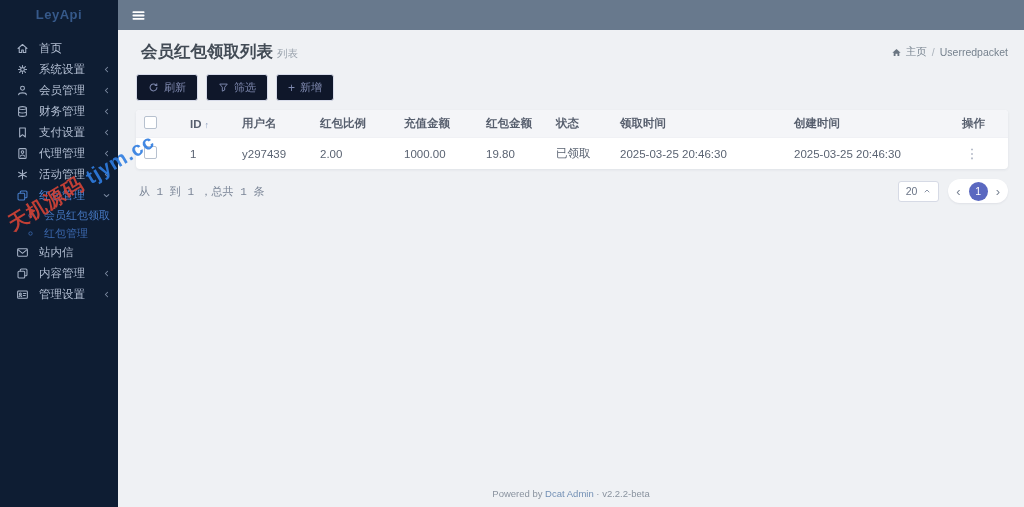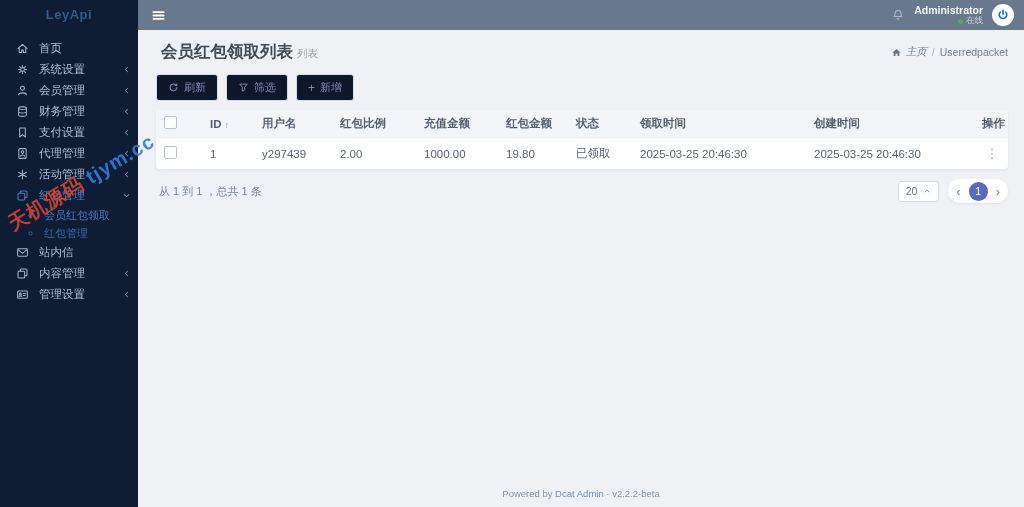--- a/index.html
+++ b/index.html
@@ -1,20 +1,20 @@
 <!DOCTYPE html>
 <html><head>
 <meta charset="utf-8">
 <style>
   * { margin:0; padding:0; box-sizing:border-box; }
   html,body { width:1024px; height:507px; font-family:"Liberation Sans", sans-serif; }
   .app { display:flex; width:1024px; height:507px; overflow:hidden; background:#eff1f4; }
 
   
-  .sidebar { width:138px; flex-shrink:0; background:#0e1d33; position:relative; overflow:visible; z-index:3; }
+  .sidebar { width:118px; flex-shrink:0; background:#0e1d33; position:relative; overflow:visible; z-index:3; }
   .brand { height:30px; line-height:30px; text-align:center; color:#36598a; font-size:13px; font-weight:bold; letter-spacing:.5px; }
   .menu { list-style:none; padding:8px 0; }
   .menu li { display:flex; align-items:center; height:21px; padding:0 7px 0 15px; color:#b2bed2; font-size:11.5px; cursor:pointer; }
   .menu li .mi-icon { width:15px; margin-right:9px; display:flex; justify-content:center; align-items:center; opacity:.92; }
   .menu li .chev { margin-left:auto; display:flex; color:#7e8ca3; }
   .menu li.active { color:#4d86d6; }
   .menu li.sub { height:18px; padding-left:24px; font-size:11px; color:#3a66ab; }
   .menu li.sub.active-sub { color:#4577c0; }
   .menu li.sub .mi-icon { width:12px; margin-right:8px; }
   svg.ic { display:block; }
@@ -35,40 +35,40 @@
   .user-status { color:#cfd6de; font-size:8.5px; display:flex; align-items:center; gap:3px; }
   .dot { width:5px; height:5px; border-radius:50%; background:#4caf50; display:inline-block; }
   .avatar { width:22px; height:22px; border-radius:50%; background:#fff; display:flex; align-items:center; justify-content:center; cursor:pointer; border:1px solid rgba(255,255,255,.5); }
 
   .content { flex:1; padding:11px 16px 0 12px; position:relative; min-height:0; }
 
   .page-head { display:flex; align-items:center; padding-left:11px; }
   .page-title { font-size:16.5px; color:#424b55; font-weight:bold; }
   .page-sub { font-size:10.5px; color:#9aa3ad; margin-left:4px; margin-top:4px; }
   .crumbs { margin-left:auto; font-size:10.5px; color:#76828e; display:flex; align-items:center; gap:5px; }
-  .crumbs .link { cursor:pointer; display:flex; align-items:center; gap:4px;font-style:italic; }
+  .crumbs .link { cursor:pointer; display:flex; align-items:center; gap:4px; }
   .crumb-sep { color:#aab2bb; }
 
   .toolbar { display:flex; align-items:center; margin-top:11px; padding:0 0 0 6px; }
   .btn { display:inline-flex; align-items:center; gap:5px; background:#0f172a; border:1px solid #d7dbe9; border-radius:3px;
     color:#7e88ae; font-size:11px; padding:5px 11px; cursor:pointer; }
   .btn + .btn { margin-left:8px; }
   .btn-add { margin-left:auto; }
   .plus { font-size:12px; }
 
   .card { margin-top:9px; margin-left:6px; background:#fff; border-radius:4px; overflow:hidden; box-shadow:0 1px 3px rgba(40,50,80,.08); }
   table { width:100%; border-collapse:collapse; table-layout:fixed; }
   thead th { background:#f4f5f8; font-size:11.5px; color:#575f6e; font-weight:bold; text-align:left; padding:6px 8px; white-space:nowrap; }
   tbody td { font-size:11.5px; color:#5a6372; padding:8px 8px; border-top:1px solid #f0f1f5; white-space:nowrap; }
   .checkbox { width:13px; height:13px; border:1px solid #b7c1cf; border-radius:2px; background:#fff; display:inline-block; cursor:pointer; }
   .sort { font-size:9px; color:#8fa0bf; margin-left:3px; }
   .more { color:#9aa3b5; font-size:13px; cursor:pointer; text-align:center; display:block; width:20px; line-height:14px; }
 
   .list-foot { display:flex; align-items:center; margin-top:10px; padding:0 0 0 9px; }
-  .summary { font-size:11px; color:#7a8596; }
+  .summary { font-size:11px; color:#7a8596;font-family:Liberation Mono, monospace; }
   .pager-zone { margin-left:auto; display:flex; align-items:center; gap:9px; }
   .per-page { background:#fff; border:1px solid #d6dae5; border-radius:3px; font-size:10.5px; color:#6a7486;
     padding:2px 7px; display:flex; align-items:center; gap:6px; cursor:pointer; height:21px; }
   .pager { background:#fff; border-radius:12px; padding:2px 8px; display:flex; align-items:center; gap:8px; height:24px; box-shadow:0 1px 2px rgba(40,50,80,.08); }
   .pg-chev { color:#7a8494; font-size:13px; cursor:pointer; line-height:1; }
   .pg-current { width:19px; height:19px; border-radius:50%; background:#5a68c0; color:#fff; font-size:10.5px;
     display:flex; align-items:center; justify-content:center; cursor:pointer; }
 
   .footer { flex-shrink:0; text-align:center; font-size:9.5px; color:#8a939f; padding:7px 0 8px; }
   .footer .flink { color:#7390b5; cursor:pointer; }
@@ -260,40 +260,20 @@
   </aside>
 
   <div class="main">
 
     <header class="navbar">
       <span class="hamburger">
         <svg class="ic" width="15" height="15" viewBox="0 0 16 16" stroke="#fff" stroke-width="1.9" stroke-linecap="round">
             <path d="M2.5 4.5h11M2.5 8h11M2.5 11.5h11"></path>
           </svg>
       </span>
-      <div class="nav-right">
-        <span class="bell">
-          <svg class="ic" width="14" height="14" viewBox="0 0 16 16" fill="none" stroke="#e9edf2" stroke-width="1.2" stroke-linecap="round" stroke-linejoin="round">
-              <path d="M8 2.8a3.3 3.3 0 0 0-3.3 3.3c0 3-1.2 3.7-1.2 3.7h9s-1.2-.7-1.2-3.7A3.3 3.3 0 0 0 8 2.8zM6.9 12a1.2 1.2 0 0 0 2.2 0"></path>
-            </svg>
-        </span>
-        <div class="user-block">
-          <span class="user-name">Administrator</span>
-          <span class="user-status">
-              <span class="dot"></span>
-              <span>在线</span>
-            </span>
-        </div>
-        <span class="avatar">
-          <svg class="ic" width="14" height="14" viewBox="0 0 16 16" fill="none" stroke="#1a6fd0" stroke-width="1.9" stroke-linecap="round">
-              <path d="M8 2.6v4.6"></path>
-              <path d="M5 4.6a4.3 4.3 0 1 0 6 0"></path>
-            </svg>
-        </span>
-      </div>
     </header>
 
     <div class="content">
 
       <div class="page-head">
         <span class="page-title">会员红包领取列表</span>
         <span class="page-sub">列表</span>
         <div class="crumbs">
           <span class="link">
             <svg class="ic" width="11" height="11" viewBox="0 0 16 16" fill="#6b7682">

